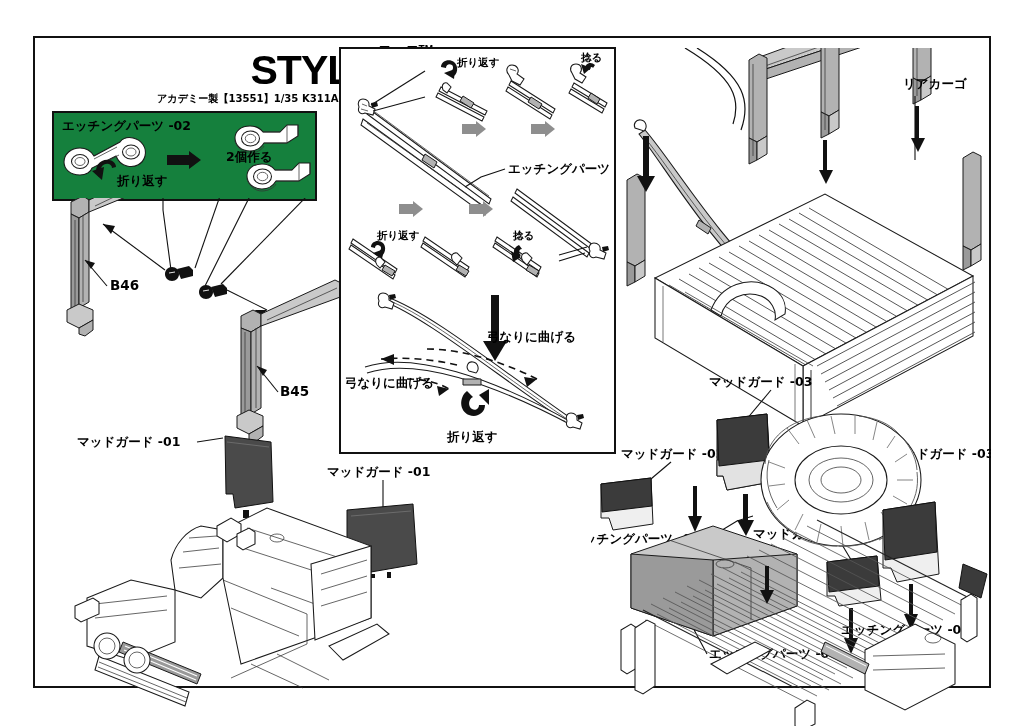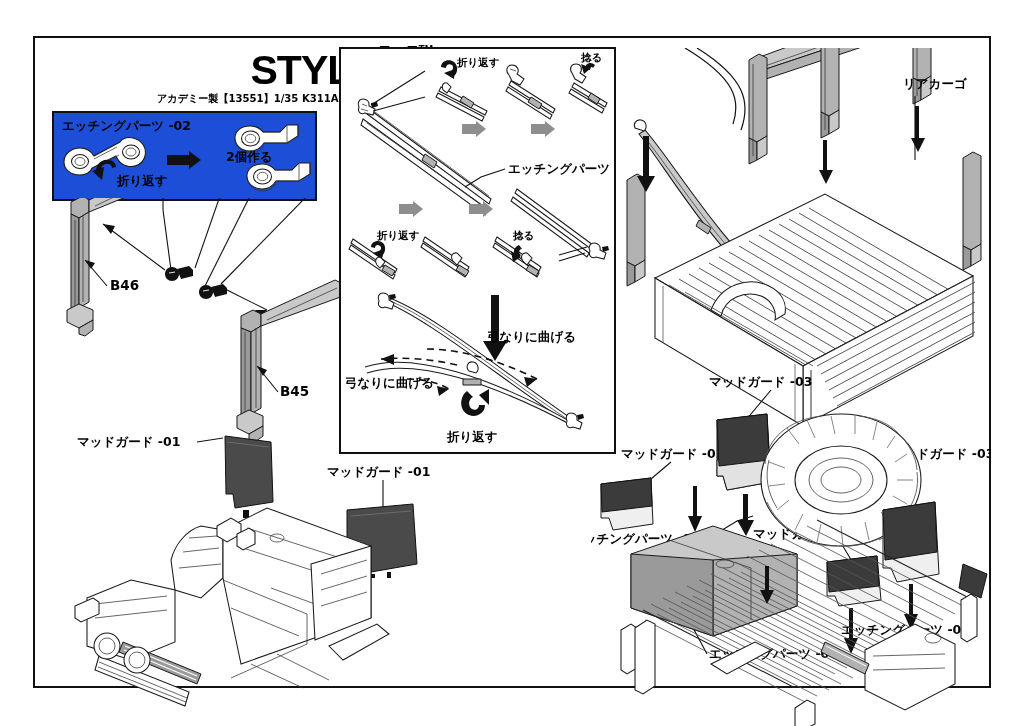--- a/index.html
+++ b/index.html
@@ -73,21 +73,21 @@
     transform: scaleX(0.96);
     transform-origin: left center;
   }
   
   #box-ep02 {
     position: absolute;
     left: 17px; top: 73px;
     width: 265px; height: 90px;
     border: 2px solid #111;
     box-sizing: border-box;
-    background: #1d4ed8;
+    background: #15803d;
   }
   #box-ep02 .boxlabel {
     position: absolute;
     left: 8px; top: 5px;
     font-size: 12.5px;
   }
   
   #mid-panel {
     position: absolute;
     left: 304px; top: 9px;

